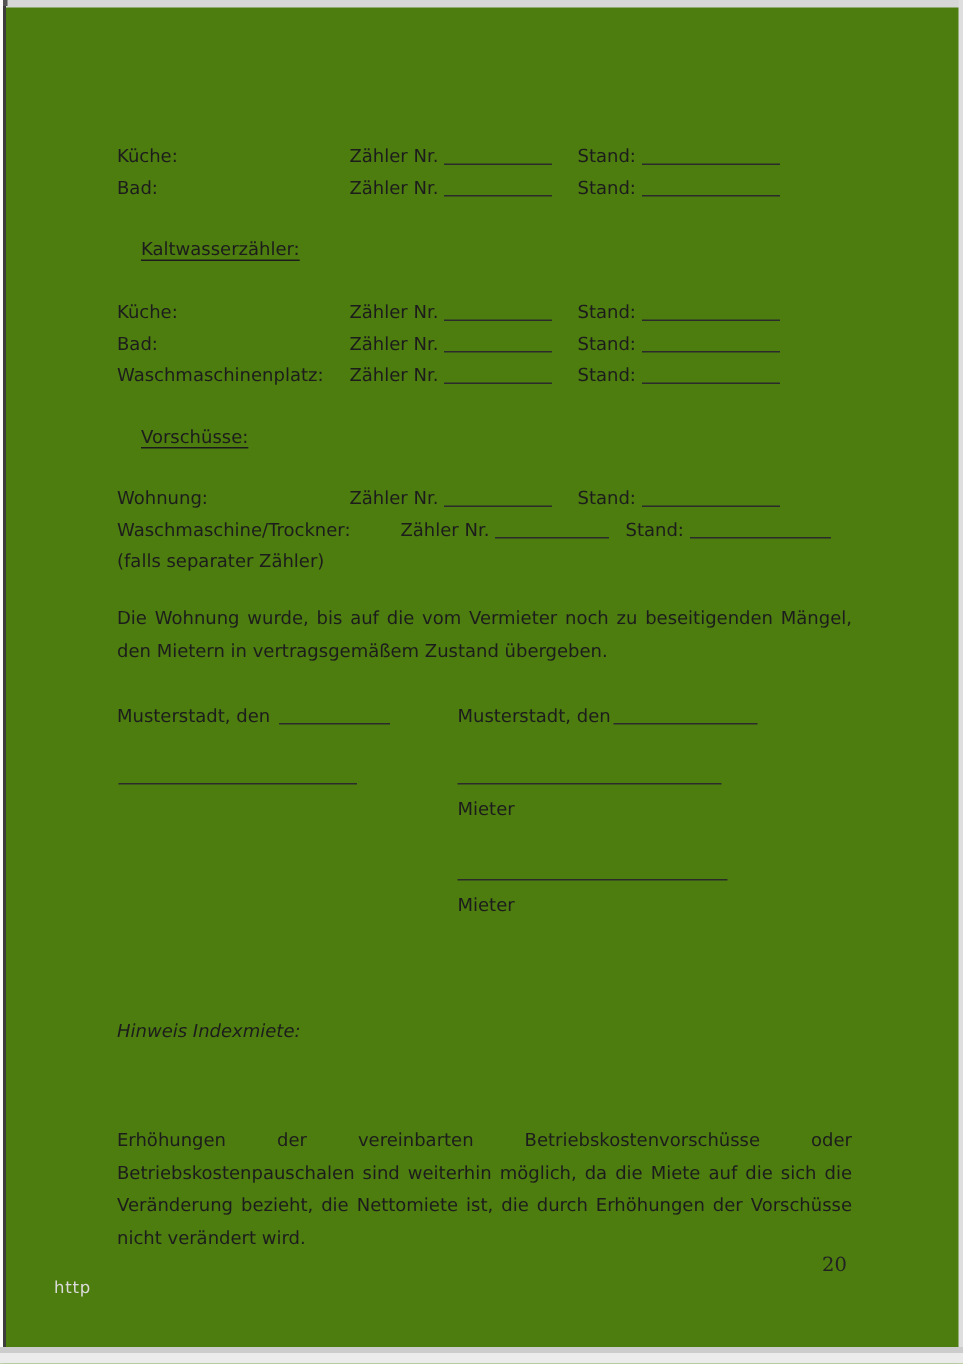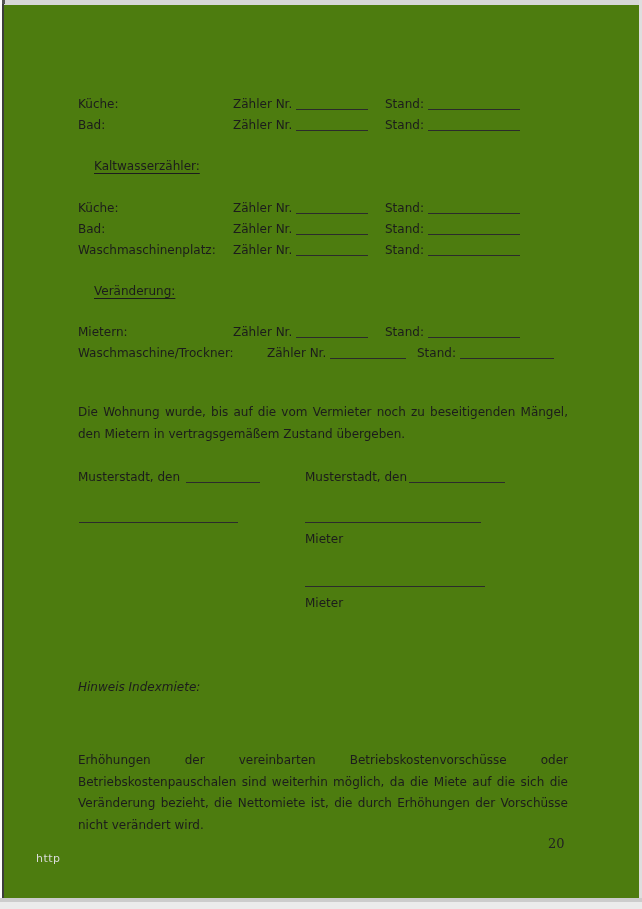--- a/index.html
+++ b/index.html
@@ -88,32 +88,33 @@
     <span>Bad:</span>
     <span class="at-meter"><span>Zähler Nr.</span><span class="fill fill-meter"></span></span>
     <span class="at-stand"><span>Stand:</span><span class="fill fill-stand"></span></span>
   </div>
   <div class="row" style="top:243px">
     <span>Waschmaschinenplatz:</span>
     <span class="at-meter"><span>Zähler Nr.</span><span class="fill fill-meter"></span></span>
     <span class="at-stand"><span>Stand:</span><span class="fill fill-stand"></span></span>
   </div>
 
-  <div class="heading" style="top:284px">Veränderung:</div>
+  <div class="heading" style="top:284px">Vorschüsse:</div>
 
   <div class="row" style="top:325px">
-    <span>Mietern:</span>
+    <span>Wohnung:</span>
     <span class="at-meter"><span>Zähler Nr.</span><span class="fill fill-meter"></span></span>
     <span class="at-stand"><span>Stand:</span><span class="fill fill-stand"></span></span>
   </div>
   <div class="row" style="top:346px">
     <span>Waschmaschine/Trockner:</span>
     <span class="at-meter2"><span>Zähler Nr.</span><span class="fill fill-meter2"></span></span>
     <span class="at-stand2"><span>Stand:</span><span class="fill fill-stand2"></span></span>
   </div>
+  <div class="row" style="top:367px">(falls separater Zähler)</div>
 
   <div class="para" style="top:402px">Die Wohnung wurde, bis auf die vom Vermieter noch zu beseitigenden Mängel, den Mietern in vertragsgemäßem Zustand übergeben.</div>
 
   <div class="row" style="top:470px">
     <span>Musterstadt, den</span><span class="fill fill-date-l"></span>
     <span class="abs" style="left:227px"><span>Musterstadt, den</span><span class="fill fill-date-r"></span></span>
   </div>
 
   <div class="sigline" style="top:522px; left:79px; width:159px"></div>
   <div class="sigline" style="top:522px; left:305px; width:176px"></div>

